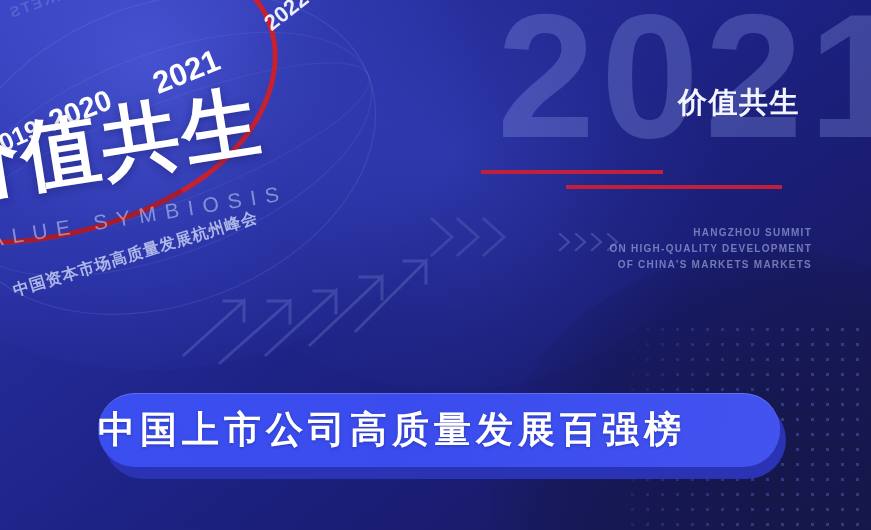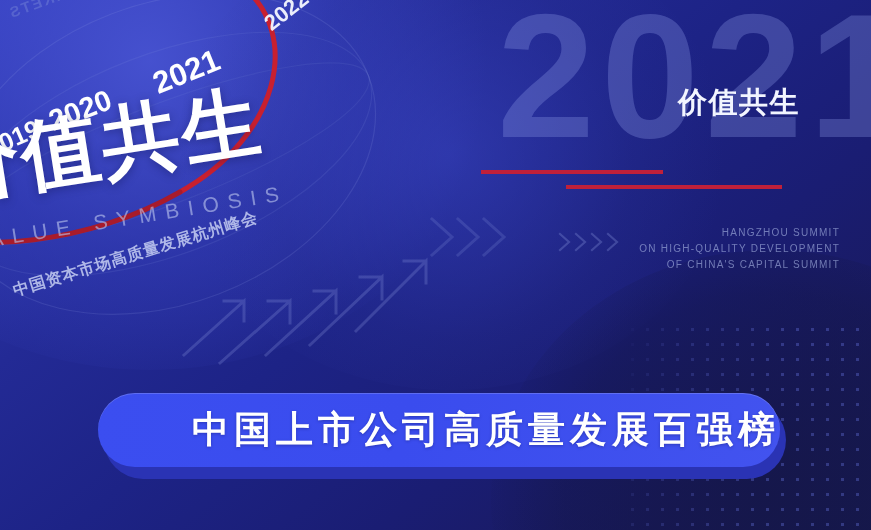--- a/index.html
+++ b/index.html
@@ -83,26 +83,26 @@
   .redline {
     position: absolute;
     height: 4px;
     background: #c0203a;
   }
   .redline-a { left: 481px; top: 170px; width: 182px; }
   .redline-b { left: 566px; top: 185px; width: 216px; }
 
   .subtitle-en {
     position: absolute;
-    left: 560px; top: 225px;
+    left: 532px; top: 225px;
     width: 280px;
     text-align: right;
     color: rgba(168,180,228,0.62);
     font-size: 10px;
-    font-weight: 400;
+    font-weight: 700;
     letter-spacing: 1.25px;
     line-height: 1.62;
   }
 
   
   .chev-row {
     position: absolute;
     left: 556px; top: 231px;
     width: 70px; height: 22px;
   }
@@ -207,21 +207,21 @@
   }
   .pill {
     position: absolute;
     left: 0; top: 0;
     width: 682px; height: 74px;
     border-radius: 37px;
     background: linear-gradient(100deg, #3b4ef0 0%, #3a4cee 45%, #4253ef 100%);
     box-shadow: inset 0 1px 0 rgba(255,255,255,0.18);
     display: flex;
     align-items: center;
-    justify-content: flex-end;
+    justify-content: flex-start;
   }
   .pill-label {
     color: #ffffff;
     font-size: 37px;
     font-weight: 700;
     letter-spacing: 5px;
     white-space: nowrap;
     user-select: none;
     text-shadow: 0 1px 3px rgba(15,20,90,0.35);
   }
@@ -298,21 +298,21 @@
       <path d="M 4 3 L 13 11 L 4 19"></path>
       <path d="M 20 3 L 29 11 L 20 19"></path>
       <path d="M 36 3 L 45 11 L 36 19"></path>
       <path d="M 52 3 L 61 11 L 52 19"></path>
     </g>
   </svg>
 
   <div class="subtitle-en">
     <div>HANGZHOU SUMMIT</div>
     <div>ON HIGH-QUALITY DEVELOPMENT</div>
-    <div>OF CHINA'S CAPITAL SUMMIT</div>
+    <div>OF CHINA'S MARKETS MARKETS</div>
   </div>
 
   <div class="pill-wrap">
     <div class="pill-shadow"></div>
     <div class="pill">
       <span class="pill-label">中国上市公司高质量发展百强榜</span>
     </div>
   </div>
 
 </div>

